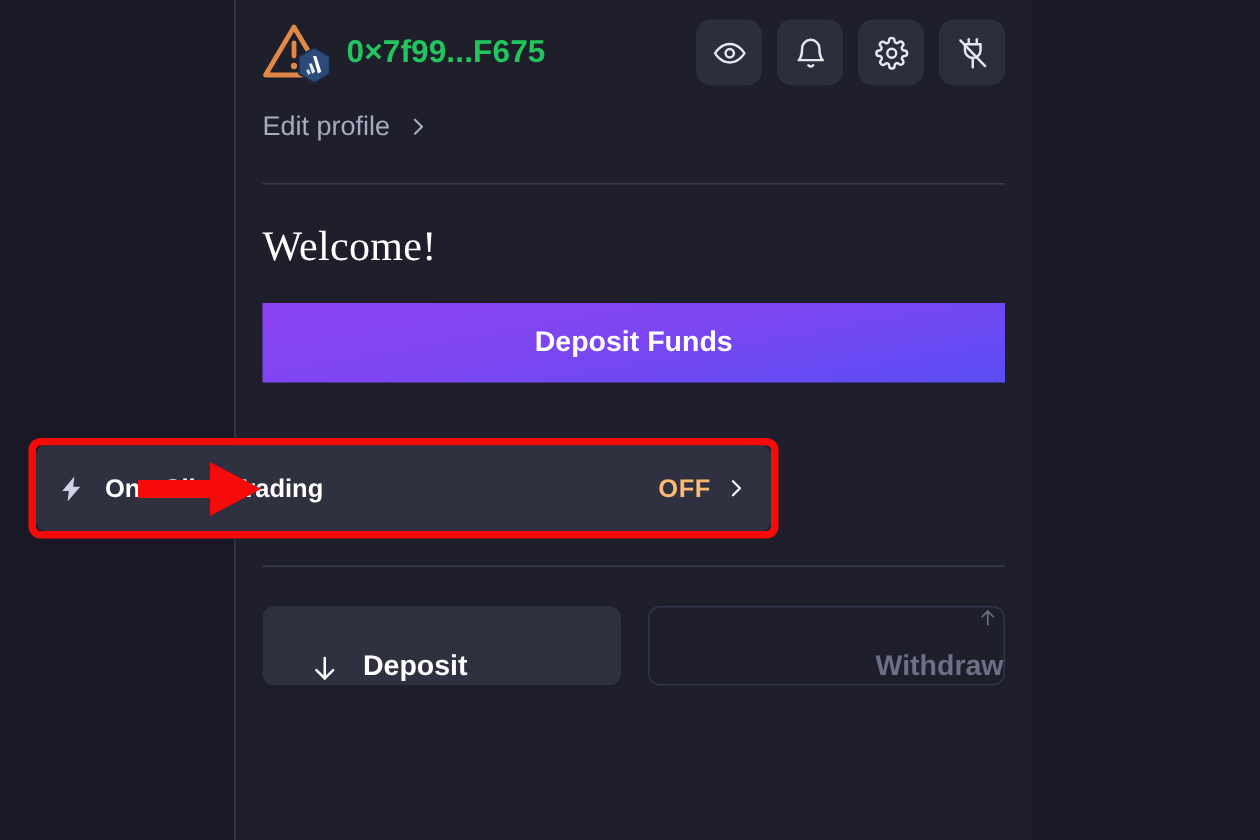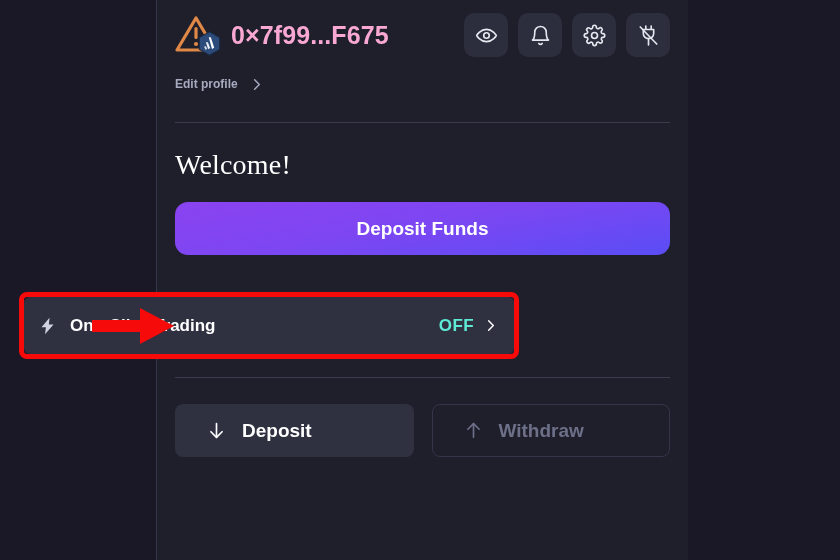--- a/index.html
+++ b/index.html
@@ -61,22 +61,22 @@
 
   .chain-badge {
     position: absolute;
     right: 0px;
     bottom: 1px;
     width: 23px;
     height: 25px;
   }
 
   .wallet-address {
-    color: #f9a8d4;
-    font-size: 25px;
+    color: #22c55e;
+    font-size: 21px;
     font-weight: 700;
     letter-spacing: 0.1px;
     white-space: nowrap;
   }
 
   .header-actions {
     display: flex;
     gap: 10px;
     margin-left: auto;
     align-items: center;
@@ -100,22 +100,22 @@
     align-items: center;
     gap: 11px;
     height: 36px;
     margin-top: 4px;
     cursor: pointer;
     width: max-content;
   }
 
   .edit-profile-label {
     color: #a8abc0;
-    font-size: 12px;
-    font-weight: 700;
+    font-size: 18px;
+    font-weight: 400;
     text-align: right;
   }
 
   
   .divider {
     height: 1px;
     background: #3a3c4e;
     margin-top: 20px;
   }
 
@@ -137,21 +137,21 @@
     font-family: Liberation Serif, serif;
   }
 
   
   .deposit-funds {
     display: block;
     width: 100%;
     height: 53px;
     margin-top: 21px;
     border: none;
-    border-radius: 13px;
+    border-radius: 0;
     background: linear-gradient(170deg, #8b43f0 0%, #7d46f2 45%, #5a4df5 100%);
     color: #ffffff;
     font-size: 19px;
     font-weight: 700;
     font-family: "Liberation Sans", sans-serif;
     cursor: pointer;
   }
 
   
   .oct-highlight {
@@ -192,21 +192,21 @@
   }
 
   .oct-right {
     margin-left: auto;
     display: flex;
     align-items: center;
     gap: 9px;
   }
 
   .oct-state {
-    color: #5eead4;
+    color: #fdba74;
     font-size: 17px;
     font-weight: 700;
     letter-spacing: 0.4px;
     text-align: center;
   }
 
   
   .action-grid {
     position: absolute;
     left: 18px;
@@ -214,40 +214,41 @@
     top: 404px;
     display: grid;
     grid-template-columns: 1fr 1fr;
     gap: 16px 18px;
   }
 
   .action-btn {
     height: 53px;
     border-radius: 8px;
     display: flex;
-    align-items: center;
+    align-items: flex-end;
     gap: 15px;
     padding-left: 30px;
     font-size: 19px;
     font-weight: 700;
     font-family: "Liberation Sans", sans-serif;
     cursor: pointer;
     border: 1px solid transparent;
   }
 
   .action-btn.enabled {
     background: #2f3141;
     color: #ffffff;
   }
 
   .action-btn.disabled {
     background: transparent;
     border: 1px solid #33354a;
     color: #6d7088;
     cursor: default;
+    flex-direction: column;
   }
 
   
   .annot-arrow {
     position: absolute;
     left: 92px;
     top: 308px;
     width: 82px;
     height: 36px;
     pointer-events: none;

